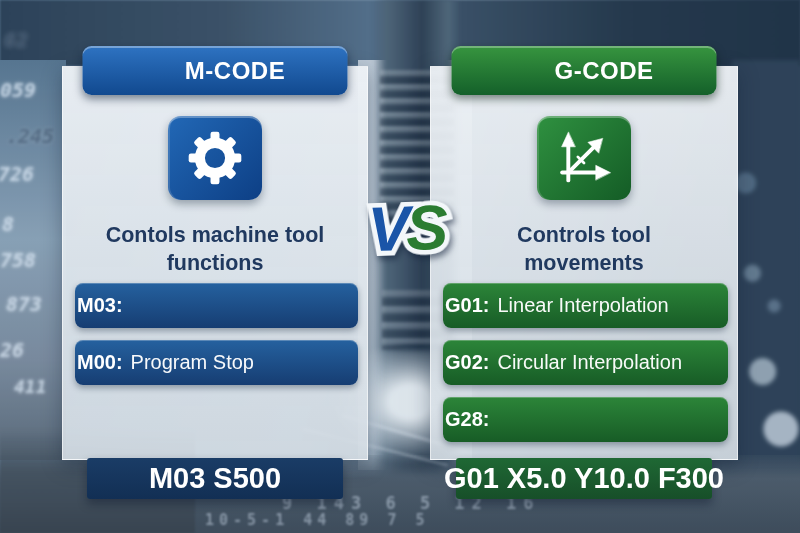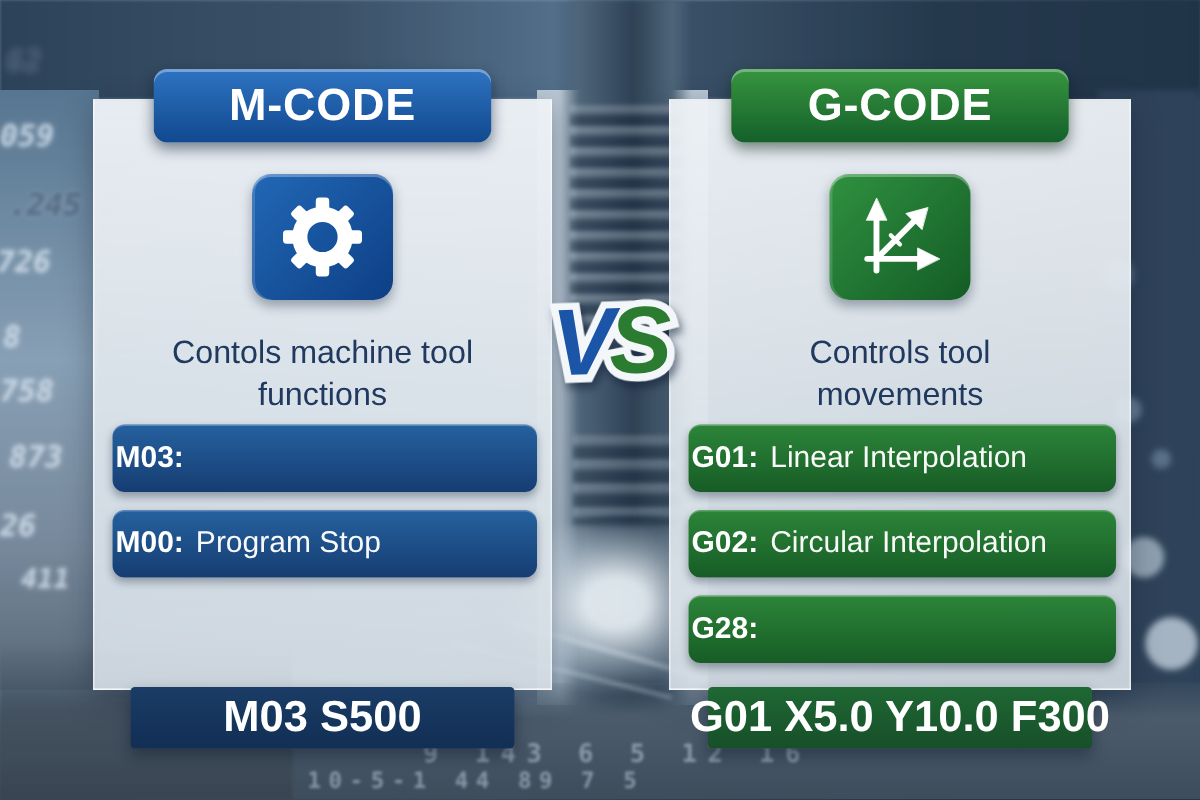--- a/index.html
+++ b/index.html
@@ -67,37 +67,37 @@
     color:rgba(205,220,235,.5);letter-spacing:7px;filter:blur(1.2px);white-space:nowrap;}
   .bd1{left:282px;top:493px;}
   .bd2{left:205px;top:511px;font-size:15px;letter-spacing:5px;}
 
   
   .panel{position:absolute;top:66px;width:304px;height:392px;z-index:4;
     background:linear-gradient(180deg,rgba(238,242,246,.95) 0%,rgba(224,231,237,.92) 55%,rgba(214,222,229,.9) 100%);
     border:1px solid rgba(255,255,255,.55);
     box-shadow:0 6px 18px rgba(15,30,50,.35);}
   .panel-left{left:62px;}
-  .panel-right{left:446px;width:306px;}
+  .panel-right{left:430px;width:306px;}
 
   .panel-header{position:absolute;top:-21px;left:50%;transform:translateX(-50%);
     width:225px;height:49px;border-radius:9px;display:flex;align-items:center;justify-content:center;
-    color:#fff;font-weight:700;font-size:30px;letter-spacing:.5px;}
+    color:#fff;font-weight:700;font-size:24px;letter-spacing:.5px;padding-left:40px;}
   .m .panel-header{background:linear-gradient(180deg,#2e73c2 0%,#11498f 100%);
     box-shadow:inset 0 2px 0 rgba(255,255,255,.35),0 4px 9px rgba(8,25,50,.5);}
   .g .panel-header{background:linear-gradient(180deg,#37953f 0%,#14602a 100%);
     box-shadow:inset 0 2px 0 rgba(255,255,255,.3),0 4px 9px rgba(8,30,18,.5);}
 
   .icon-box{margin:49px auto 0;width:94px;height:84px;border-radius:13px;
     display:flex;align-items:center;justify-content:center;
     box-shadow:inset 0 2px 0 rgba(255,255,255,.3),inset 2px 0 0 rgba(255,255,255,.15),0 4px 8px rgba(10,25,45,.35);}
   .m .icon-box{background:linear-gradient(135deg,#2268b6 0%,#0d3f85 100%);}
   .g .icon-box{background:linear-gradient(135deg,#2f9140 0%,#145c26 100%);}
 
-  .description{margin-top:21px;text-align:center;font-size:21.5px;font-weight:400;
+  .description{margin-top:21px;text-align:center;font-size:21.5px;font-weight:700;
     color:#20395f;line-height:28px;white-space:pre-line;}
 
   .rows{position:absolute;top:216px;left:12px;right:9px;}
   .row{height:45px;border-radius:8px;margin-bottom:12px;display:flex;align-items:center;
     padding-left:2px;color:#fff;font-size:20px;
     box-shadow:inset 0 1px 0 rgba(255,255,255,.25),0 3px 6px rgba(10,25,45,.35);}
   .m .row{background:linear-gradient(180deg,#25619f 0%,#163d72 100%);}
   .g .row{background:linear-gradient(180deg,#2c8539 0%,#175c26 100%);}
   .row .code{font-weight:800;margin-right:8px;}
   .row .label{font-weight:400;opacity:.97;white-space:nowrap;}

